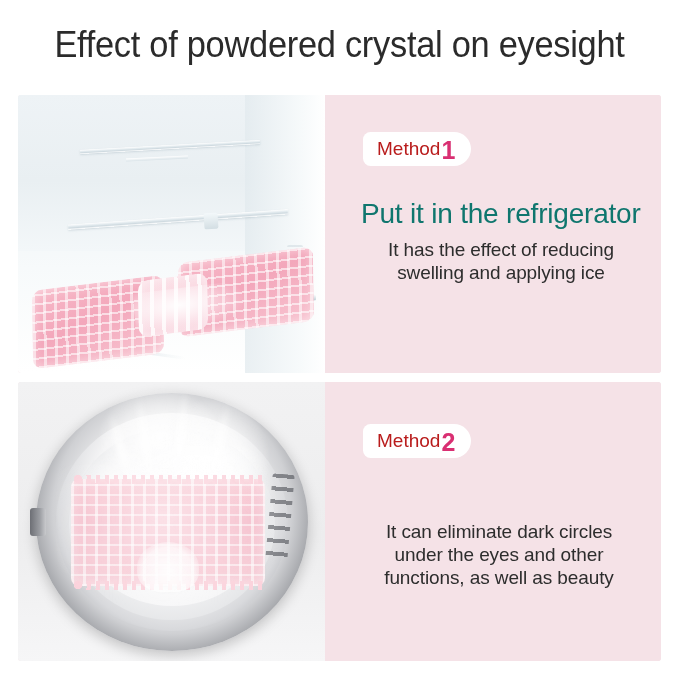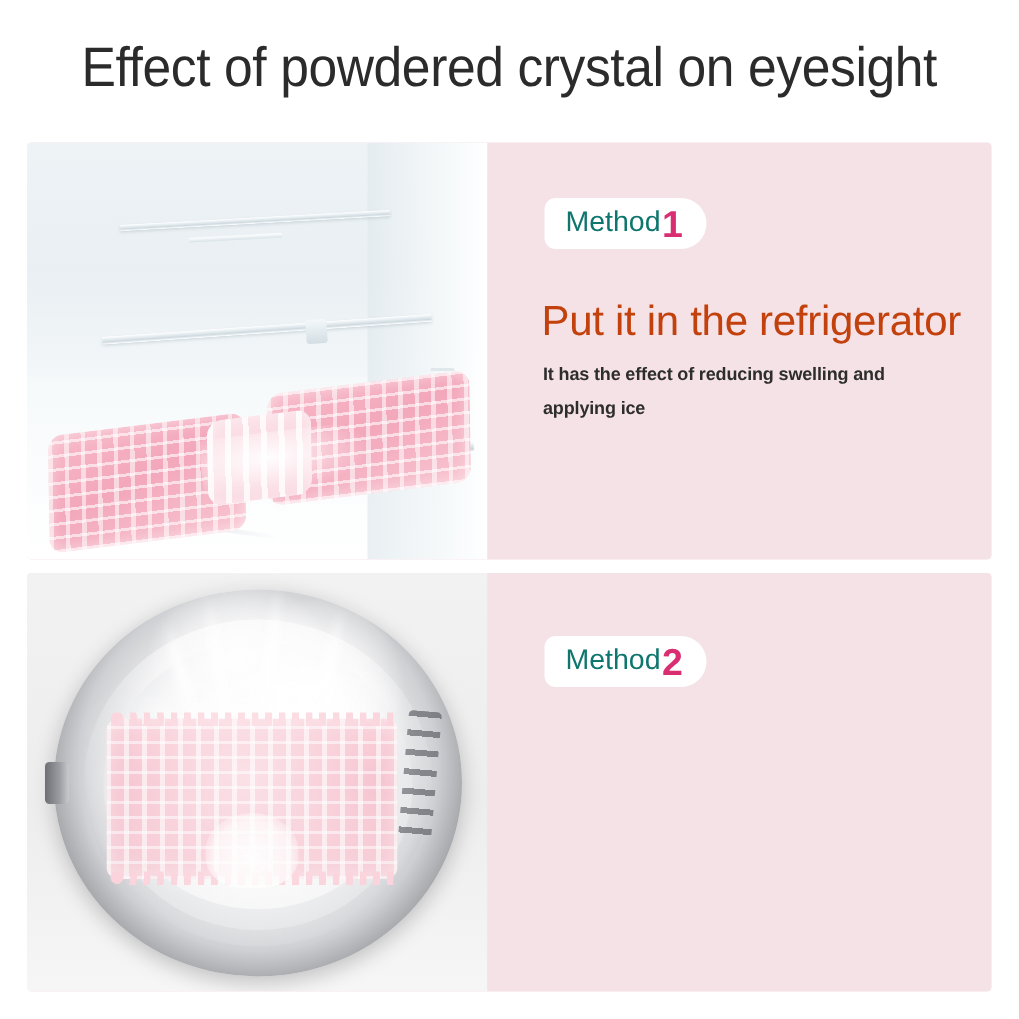--- a/index.html
+++ b/index.html
@@ -68,21 +68,21 @@
     background: #ffffff;
     height: 34px;
     padding: 0 16px 0 14px;
     border-radius: 8px 18px 18px 8px;
     box-sizing: border-box;
   }
   #card-1 .badge { top: 37px; }
   #card-2 .badge { top: 42px; }
   .badge-word {
     font-size: 19px;
-    color: #0f766e;
+    color: #b91c1c;
     font-weight: 400;
     letter-spacing: 0px;
   }
   .badge-num {
     font-size: 25px;
     color: #d92f72;
     font-weight: 700;
     margin-left: 1px;
     line-height: 1;
     position: relative;
@@ -90,35 +90,36 @@
   }
 
   
   .heading {
     position: absolute;
     left: 36px;
     right: 14px;
     font-size: 28px;
     line-height: 34px;
     font-weight: 400;
-    color: #c2410c;
+    color: #0f766e;
     letter-spacing: -0.2px;
     white-space: nowrap;
   }
   #card-1 .heading { top: 102px; }
   #card-2 .heading { top: 98px; }
 
   .body-text {
     position: absolute;
     left: 37px;
-    font-size: 12px;
+    font-size: 19px;
     line-height: 23px;
-    font-weight: 700;
+    font-weight: 400;
     color: #2d2d2d;
     letter-spacing: -0.1px;
+    text-align: center;
   }
   #card-1 .body-text { top: 143px; width: 278px; }
   #card-2 .body-text { top: 138px; width: 274px; }
 
   
   .fridge {
     position: absolute;
     inset: 0;
     background:
       linear-gradient(180deg, #f4f7f8 0%, #eef3f5 30%, #f7fafb 62%, #ffffff 100%);
@@ -434,14 +435,15 @@
         <div class="mask2-steamveil"></div>
       </div>
     </div>
   </div>
 
   <div class="panel">
     <div class="badge">
       <span class="badge-word">Method</span>
       <span class="badge-num">2</span>
     </div>
+    <div class="body-text">It can eliminate dark circles under the eyes and other functions, as well as beauty</div>
   </div>
 </div>
 
 </body></html>

